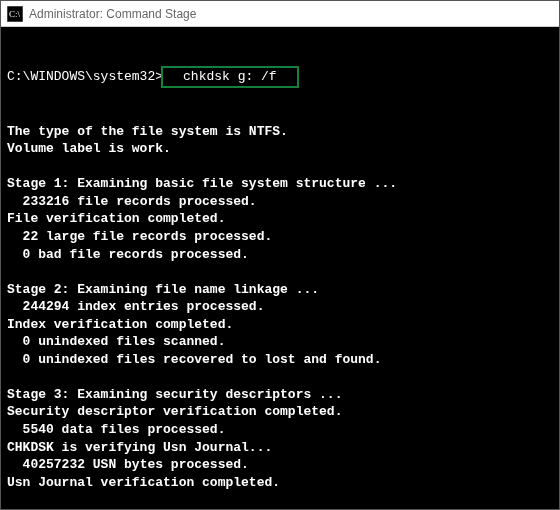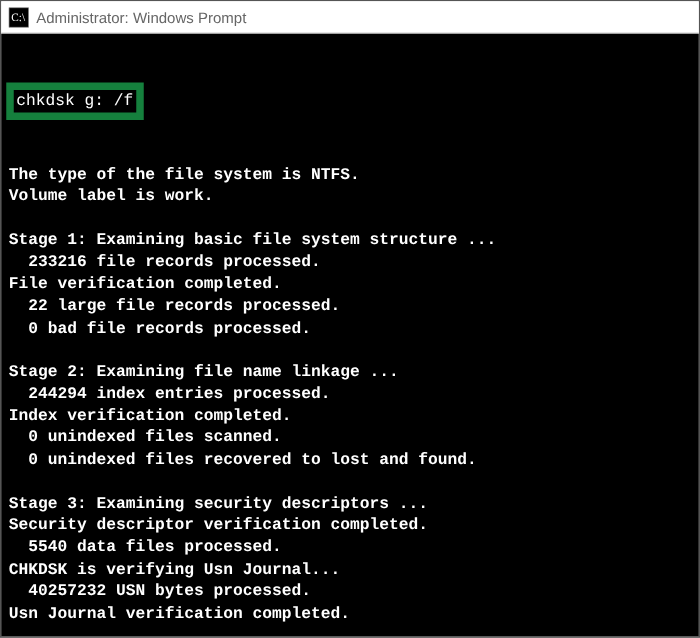--- a/index.html
+++ b/index.html
@@ -44,38 +44,38 @@
       color: #fff;
       padding: 4px 6px;
       overflow: hidden;
       line-height: 1.35;
       white-space: pre-wrap;
       word-break: break-word;
     }
     .line { min-height: 17px; font-weight: bold; }
     .prompt-line { display: flex; flex-wrap: nowrap; align-items: baseline; }
     .highlight {
-      border: 6px solid #15803d;
-      padding: 0 2px;
+      border: 2px solid #15803d;
+      padding: 0 20px;
       margin-left: -2px;
     }
   </style>
 </head>
 <body>
 
 <div class="window">
   <div class="titlebar">
     <span class="titlebar-icon">
       <svg viewBox="0 0 16 16">
         <rect x="0" y="0" width="16" height="16" fill="#000"></rect>
         <rect x="0" y="0" width="16" height="16" fill="none" stroke="#888" stroke-width="1"></rect>
         <text x="2" y="11" font-size="9" fill="#fff" font-family="Consolas">C:\</text>
       </svg>
     </span>
-    <span>Administrator: Windows Prompt</span>
+    <span>Administrator: Command Stage</span>
   </div>
   <div class="terminal">
     <div class="prompt-line">
-      <span class="highlight">chkdsk g: /f</span>
+      <span>C:\WINDOWS\system32&gt;</span><span class="highlight">chkdsk g: /f</span>
     </div>
     <div id="output-container"><div class="line">The type of the file system is NTFS.</div><div class="line">Volume label is work.</div><div class="line">&nbsp;</div><div class="line">Stage 1: Examining basic file system structure ...</div><div class="line">  233216 file records processed.</div><div class="line">File verification completed.</div><div class="line">  22 large file records processed.</div><div class="line">  0 bad file records processed.</div><div class="line">&nbsp;</div><div class="line">Stage 2: Examining file name linkage ...</div><div class="line">  244294 index entries processed.</div><div class="line">Index verification completed.</div><div class="line">  0 unindexed files scanned.</div><div class="line">  0 unindexed files recovered to lost and found.</div><div class="line">&nbsp;</div><div class="line">Stage 3: Examining security descriptors ...</div><div class="line">Security descriptor verification completed.</div><div class="line">  5540 data files processed.</div><div class="line">CHKDSK is verifying Usn Journal...</div><div class="line">  40257232 USN bytes processed.</div><div class="line">Usn Journal verification completed.</div><div class="line">&nbsp;</div><div class="line">Windows has scanned the file system and found no problems.</div></div>
   </div>
 </div>
 
 </body></html>

